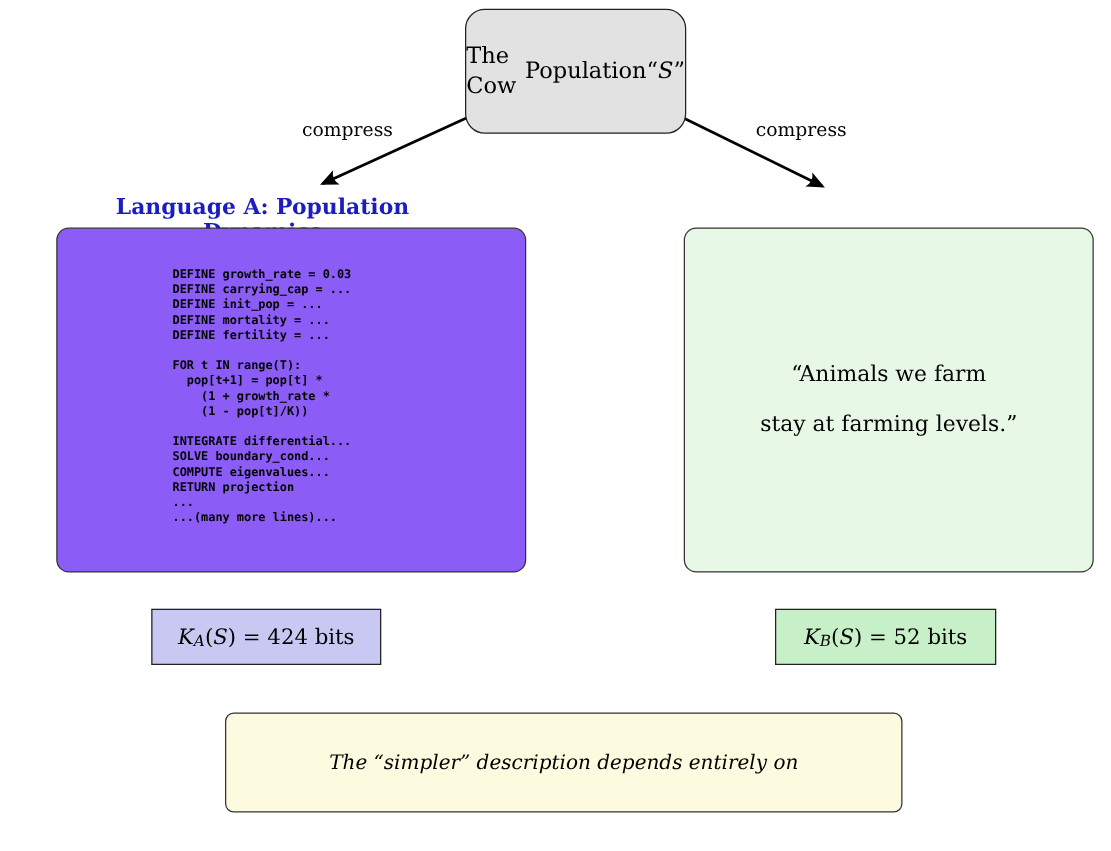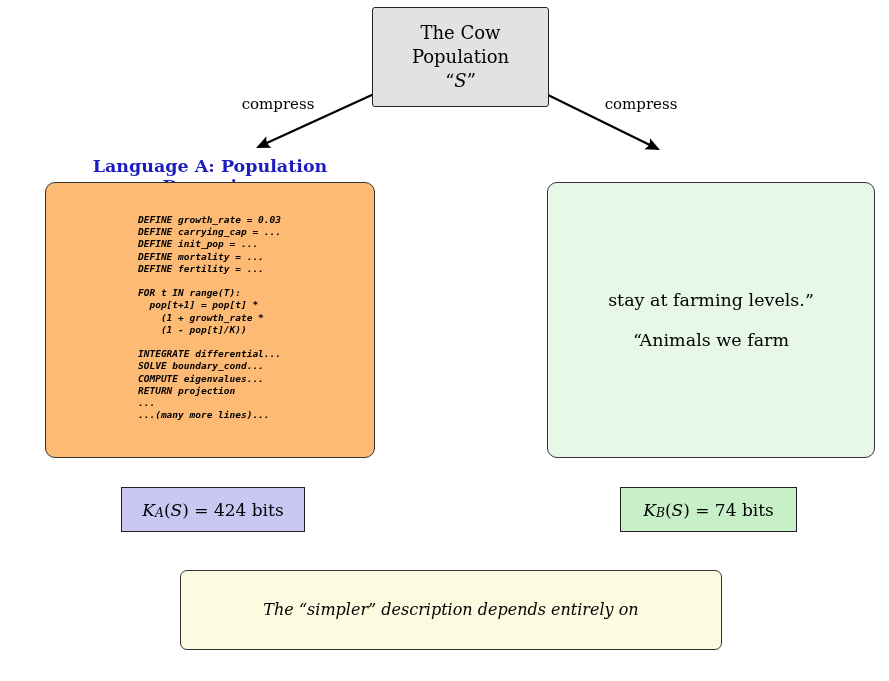--- a/index.html
+++ b/index.html
@@ -3,35 +3,35 @@
 <meta charset="utf-8">
 <style>
   html,body{margin:0;padding:0;background:#ffffff;}
   .canvas{
     position:relative;width:889px;height:681px;background:#ffffff;overflow:hidden;
     font-family:"DejaVu Serif", serif;color:#000;
   }
   .arrows{position:absolute;left:0;top:0;width:889px;height:681px;pointer-events:none;}
   .situation-box{
     position:absolute;left:372px;top:7px;width:175px;height:98px;
-    background:#e2e2e2;border:1.3px solid #222;border-radius:3px;
-    display:flex;flex-direction:column;align-items:center;justify-content:center;
+    background:#e2e2e2;border:1.3px solid #222;border-radius:16px;
+    display:flex;flex-direction:row;align-items:center;justify-content:center;
     font-size:18px;line-height:24px;
   }
   .edge-label{position:absolute;top:95px;width:140px;text-align:center;font-size:15px;}
   .edge-label.left{left:208px;}
   .edge-label.right{left:571px;}
   .lang-title{position:absolute;top:156px;text-align:center;font-weight:bold;font-size:17.5px;}
   .lang-title.a{left:45px;width:330px;color:#1c1cc0;}
   .lang-title.b{left:547px;width:328px;color:#1d8a1d;}
   .lang-box{
     position:absolute;top:182px;height:276px;border:1.2px solid #333;border-radius:10px;
     box-sizing:border-box;
   }
-  .lang-box.a{left:45px;width:330px;background:#fdba74;font-style:italic;}
+  .lang-box.a{left:45px;width:376px;background:#8b5cf6;}
   .lang-box.b{left:547px;width:328px;background:#e7f8e7;
     display:flex;flex-direction:column;align-items:center;justify-content:center;}
   .code{
     margin:0;position:absolute;left:92px;top:31px;
     font-family:"DejaVu Sans Mono", monospace;font-weight:bold;
     font-size:9.5px;line-height:12.2px;white-space:pre;color:#000;
   }
   .quote-line{font-size:17.5px;line-height:40px;text-align:center;}
   .k-box{
     position:absolute;top:487px;height:45px;box-sizing:border-box;
@@ -89,37 +89,37 @@
 
 INTEGRATE differential...
 SOLVE boundary_cond...
 COMPUTE eigenvalues...
 RETURN projection
 ...
 ...(many more lines)...</pre>
   </div>
 
   <div class="lang-box b">
+    <div class="quote-line">“Animals we farm</div>
     <div class="quote-line">stay at farming levels.”</div>
-    <div class="quote-line">“Animals we farm</div>
   </div>
 
   <div class="k-box a">
     <span class="mi">K</span>
       <sub>A</sub>
       <span>(</span>
       <span class="mi">S</span>
       <span>) = 424 bits</span>
   </div>
 
   <div class="k-box b">
     <span class="mi">K</span>
       <sub>B</sub>
       <span>(</span>
       <span class="mi">S</span>
-      <span>) = 74 bits</span>
+      <span>) = 52 bits</span>
   </div>
 
   <div class="caption-box">
     <div>The “simpler” description depends entirely on</div>
   </div>
 
 </div>
 
 </body></html>

